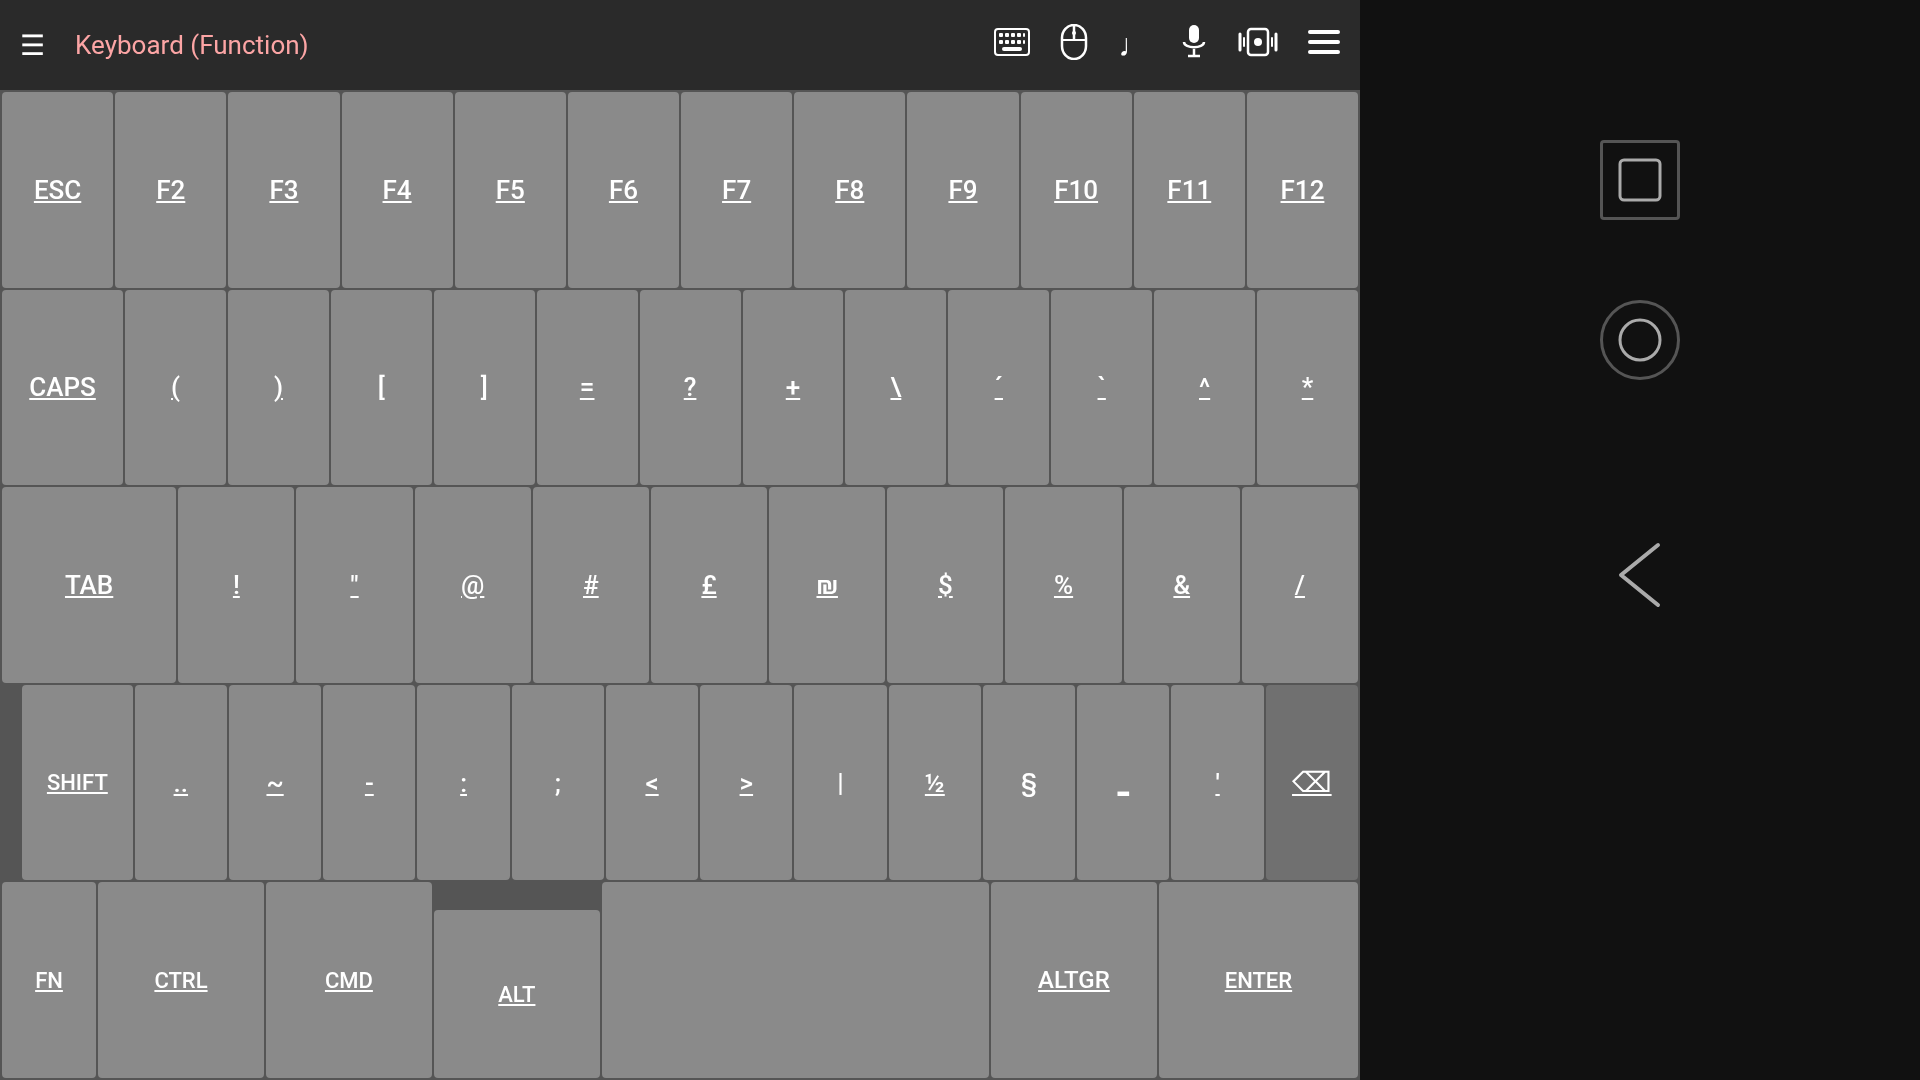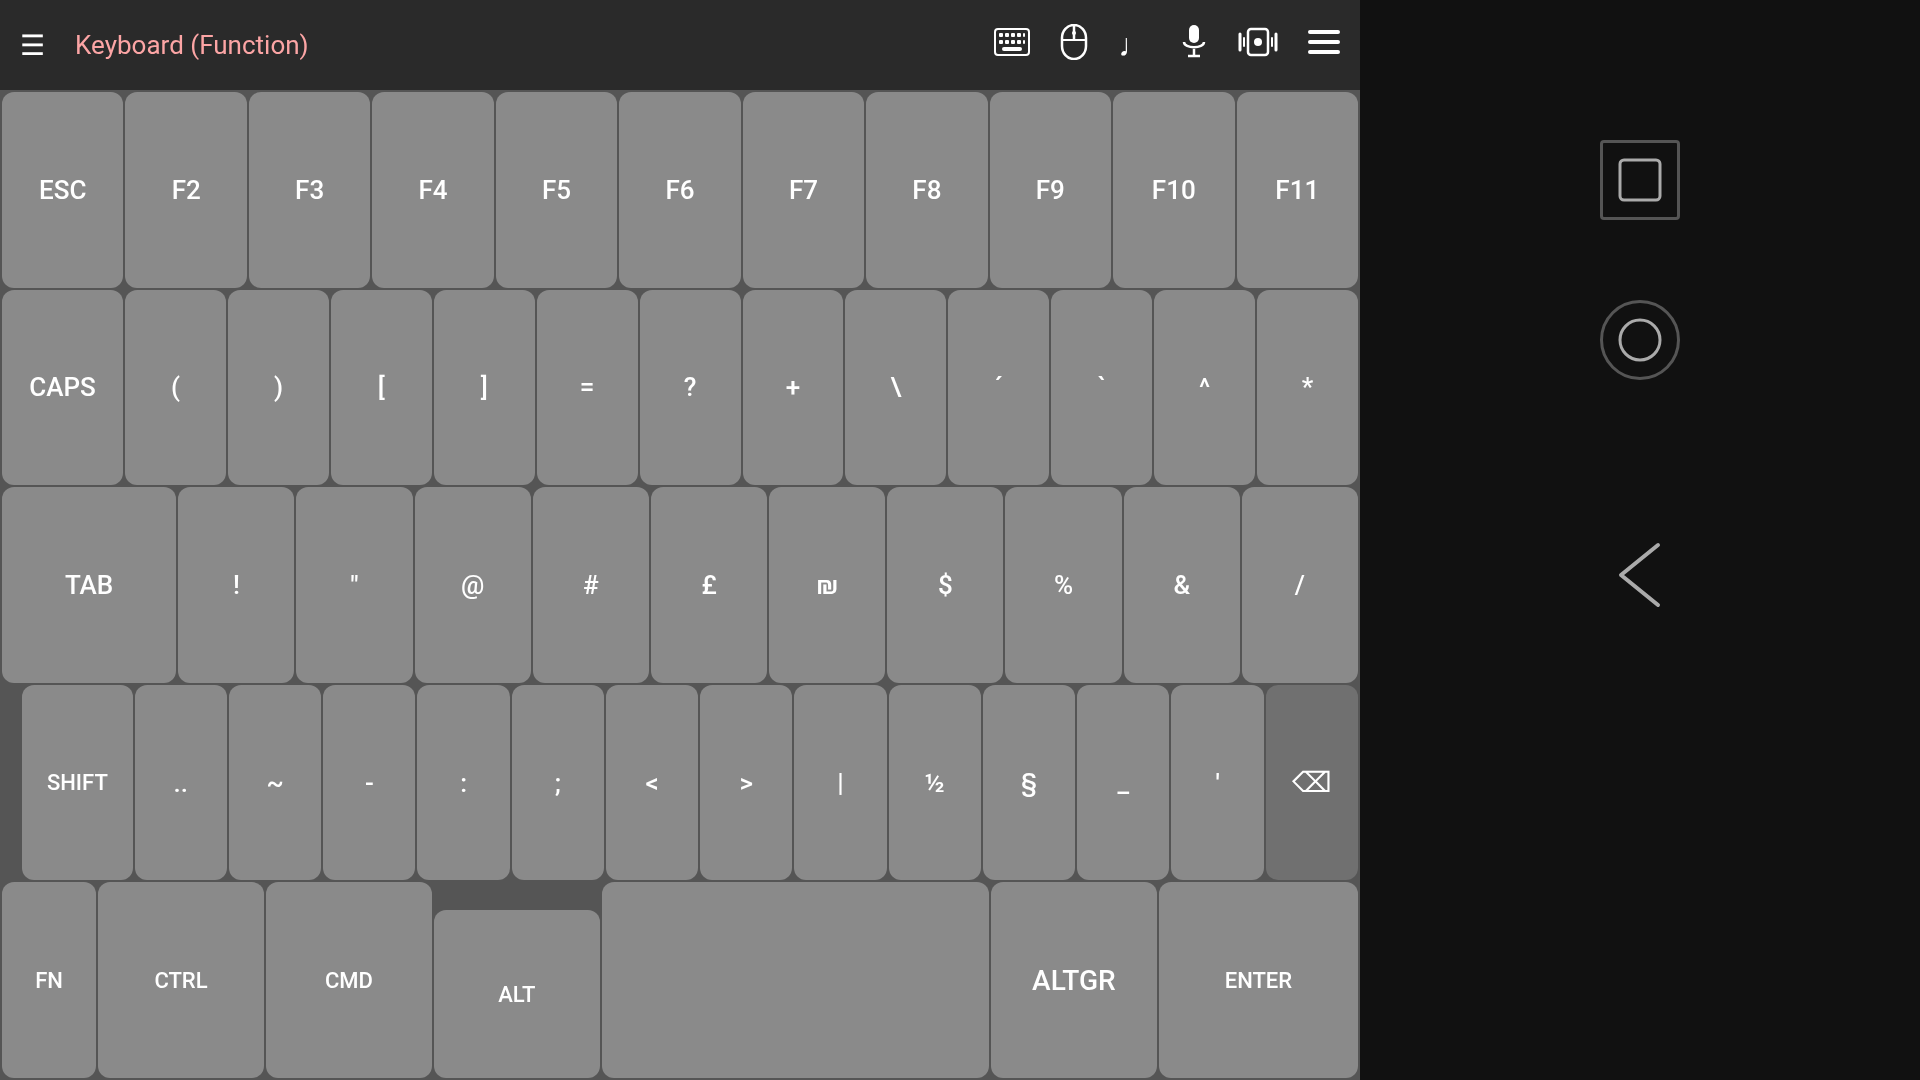--- a/index.html
+++ b/index.html
@@ -77,23 +77,24 @@
 
     .key {
       background: #8a8a8a;
       color: white;
       display: flex;
       align-items: center;
       justify-content: center;
       font-size: 26px;
       font-weight: 500;
       cursor: pointer;
-      border-radius: 12px;
+      border-radius: 4px;
       flex: 1;
       user-select: none;
+      text-decoration: underline;
     }
 
     .key-wide {
       flex: 1.5;
     }
 
     .key-caps {
       flex: 1.2;
     }
 
@@ -226,20 +227,21 @@
       <div class="key">F2</div>
       <div class="key">F3</div>
       <div class="key">F4</div>
       <div class="key">F5</div>
       <div class="key">F6</div>
       <div class="key">F7</div>
       <div class="key">F8</div>
       <div class="key">F9</div>
       <div class="key">F10</div>
       <div class="key">F11</div>
+      <div class="key">F12</div>
     </div>
 
     <div class="key-row">
       <div class="key key-caps">CAPS</div>
       <div class="key">(</div>
       <div class="key">)</div>
       <div class="key">[</div>
       <div class="key">]</div>
       <div class="key">=</div>
       <div class="key">?</div>
@@ -281,21 +283,21 @@
       <div class="key">'</div>
       <div class="key key-backspace" style="font-size:28px;">⌫</div>
     </div>
 
     <div class="key-row">
       <div class="key key-fn" style="font-size:22px;">FN</div>
       <div class="key key-ctrl" style="font-size:22px;">CTRL</div>
       <div class="key key-cmd" style="font-size:22px;">CMD</div>
       <div class="key key-alt" style="font-size:22px;">ALT</div>
       <div class="key key-space"></div>
-      <div class="key key-altgr" style="font-size:28px;">ALTGR</div>
+      <div class="key key-altgr" style="font-size:24px;">ALTGR</div>
       <div class="key key-enter" style="font-size:22px;">ENTER</div>
     </div>
   </div>
 </div>
 
 <div id="right-panel">
   <div class="right-btn">
     <svg width="50" height="50" viewBox="0 0 50 50" fill="none">
       <rect x="5" y="5" width="40" height="40" rx="4" stroke="#aaa" stroke-width="3" fill="none"></rect>
     </svg>

